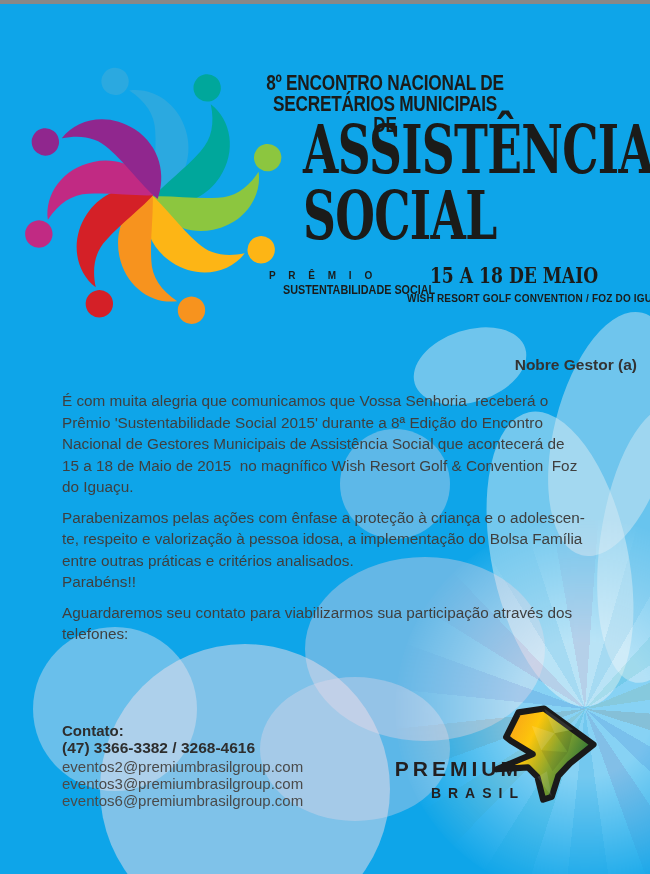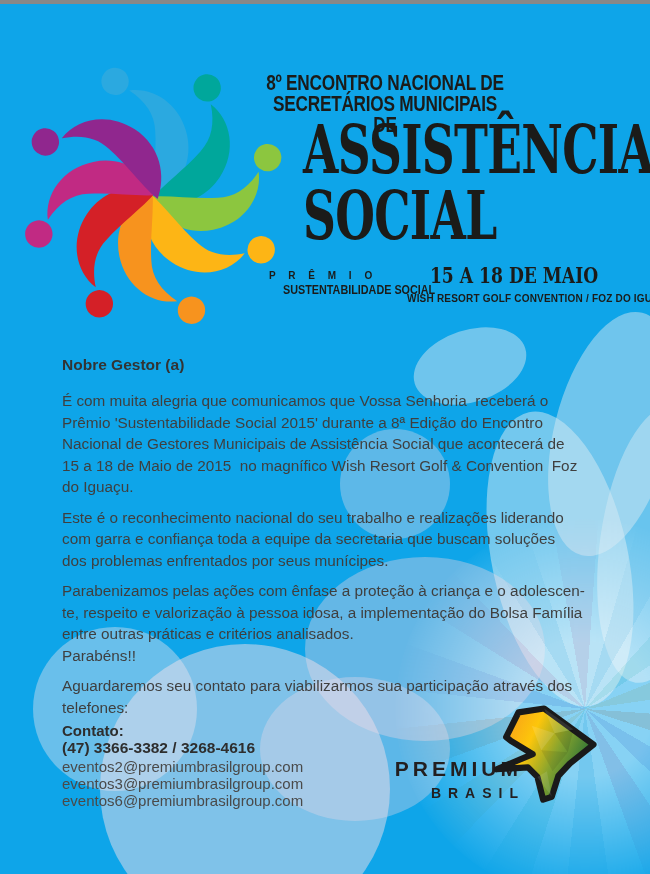--- a/index.html
+++ b/index.html
@@ -40,21 +40,21 @@
   }
   .premio{position:absolute;left:269px;top:266px;width:140px;z-index:2;color:#1b1b19;}
   .premio .lbl{font-size:10px;font-weight:bold;letter-spacing:5px;white-space:pre;}
   .premio .nm{font-size:13.5px;font-weight:bold;white-space:nowrap;transform:scaleX(.8);transform-origin:50% 0;margin-top:1px;}
   .dateblk{position:absolute;left:411px;top:258px;width:172px;text-align:right;z-index:2;color:#1b1b19;}
   .dateblk .dt{font-family:"DejaVu Serif",serif;font-weight:bold;font-size:22px;white-space:nowrap;transform:scaleX(.78);transform-origin:50% 0;}
   .venue{position:absolute;left:407px;top:289px;width:240px;text-align:center;z-index:2;
     font-size:10px;font-weight:bold;letter-spacing:.2px;color:#1b1b19;white-space:pre;}
   
   .letter{position:absolute;left:62px;top:352px;width:575px;z-index:2;}
-  .salut{font-weight:bold;font-size:15.5px;color:#333;margin:0 0 16px 0;}
+  .salut{font-weight:bold;font-size:15.5px;color:#333;margin:0 0 16px 0;text-align:right;}
   .para{font-size:15.3px;line-height:21.5px;margin:0 0 9px 0;white-space:pre-wrap;color:#3f3f3f;}
   
   .contact{position:absolute;left:62px;top:718px;z-index:2;}
   .contact .lbl{font-weight:bold;font-size:15px;color:#2e2e2e;line-height:17px;}
   .contact .phone{font-weight:bold;font-size:15.5px;color:#2e2e2e;line-height:17px;margin-bottom:3px;}
   .contact .email{font-size:15px;line-height:16.8px;color:#4a4a4a;}
   
   .brand{position:absolute;left:360px;top:752px;width:158px;text-align:right;z-index:2;color:#231f20;}
   .brand .l1{font-weight:bold;font-size:21px;letter-spacing:4px;line-height:25px;margin-right:-4px;}
   .brand .l2{font-weight:bold;font-size:14px;letter-spacing:7px;line-height:25px;margin-right:-7px;}
@@ -131,23 +131,20 @@
   </div>
   <div class="venue">WISH RESORT GOLF CONVENTION / FOZ DO IGUAÇU  / PR</div>
 
   <div class="letter">
     <p class="salut">Nobre Gestor (a)</p>
     <p class="para">É com muita alegria que comunicamos que Vossa Senhoria  receberá o
 Prêmio 'Sustentabilidade Social 2015' durante a 8ª Edição do Encontro
 Nacional de Gestores Municipais de Assistência Social que acontecerá de
 15 a 18 de Maio de 2015  no magnífico Wish Resort Golf &amp; Convention  Foz
 do Iguaçu.</p>
-    <p class="para">Este é o reconhecimento nacional do seu trabalho e realizações liderando
-com garra e confiança toda a equipe da secretaria que buscam soluções
-dos problemas enfrentados por seus munícipes.</p>
     <p class="para">Parabenizamos pelas ações com ênfase a proteção à criança e o adolescen-
 te, respeito e valorização à pessoa idosa, a implementação do Bolsa Família
 entre outras práticas e critérios analisados.
 Parabéns!!</p>
     <p class="para">Aguardaremos seu contato para viabilizarmos sua participação através dos
 telefones:</p>
   </div>
 
   <div class="contact">
     <div class="lbl">Contato:</div>

